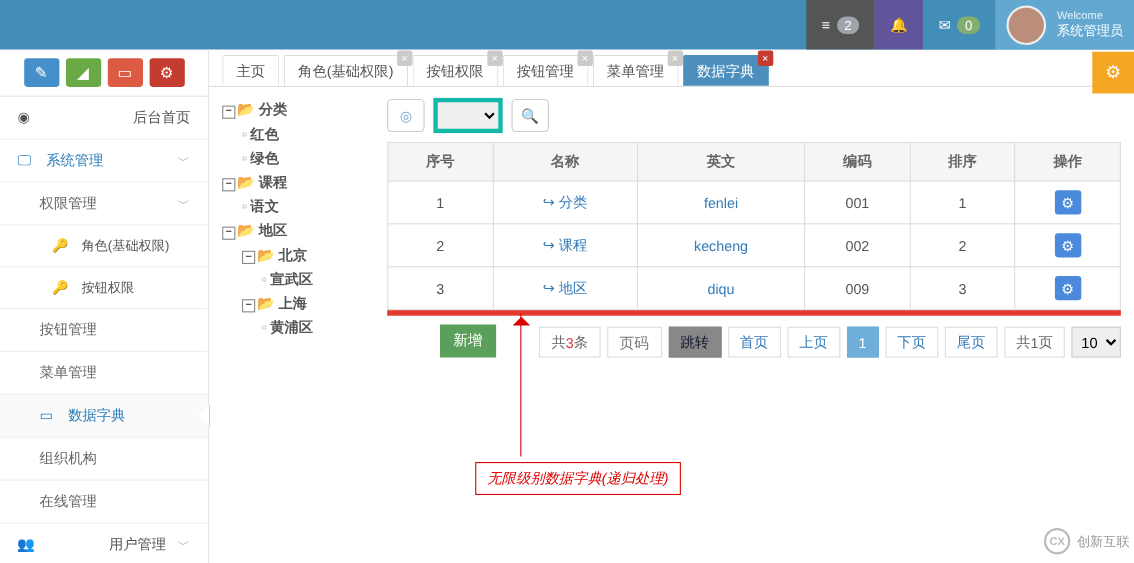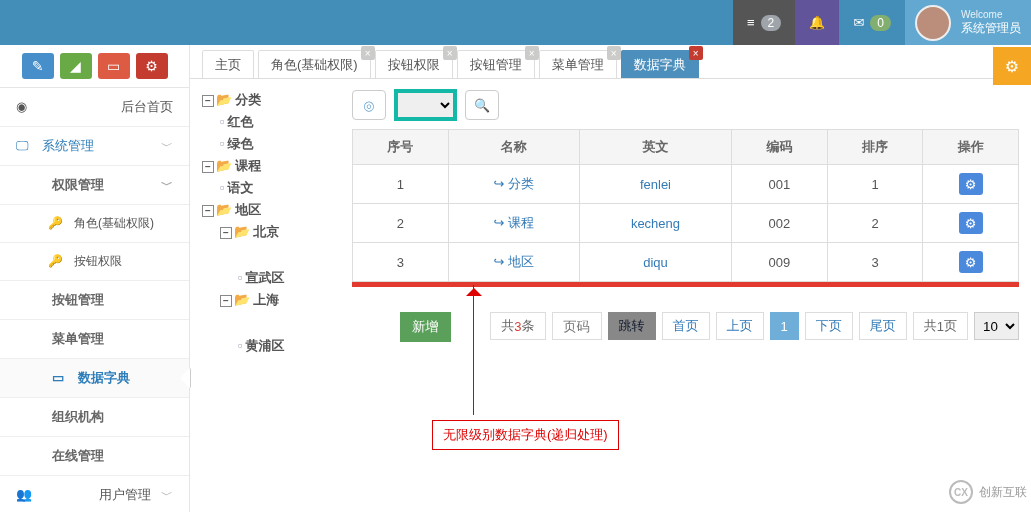--- a/index.html
+++ b/index.html
@@ -22,21 +22,21 @@
 .uname small { opacity: .85; }
 
 
 .wrap { display: flex; height: calc(100% - 45px); }
 .sidebar { width: 190px; border-right: 1px solid #e5e5e5; display: flex; flex-direction: column; }
 .mini { display: flex; gap: 6px; justify-content: center; padding: 8px 0; border-bottom: 1px solid #e5e5e5; }
 .mini-b { width: 32px; height: 26px; display: flex; align-items: center; justify-content: center; color: #fff; border-radius: 3px; font-size: 14px; }
 .mb-blue{background:#478fca}.mb-green{background:#69aa46}.mb-orange{background:#dd5a43}.mb-red{background:#c43b2f}
 .nav { list-style: none; }
 .nav li { border-bottom: 1px solid #eee; padding: 10px 16px; display: flex; align-items: center; gap: 10px; cursor: pointer; position: relative; }
-.nav li.sub { padding-left: 52px; color: #666; font-weight: bold; }
+.nav li.sub { padding-left: 36px; color: #666; }
 .nav li.subsub { padding-left: 48px; font-size: 12px; }
 .nav li.active-root{ color: #2c7db9; }
 .nav li.active-leaf { background: #fafafa; color: #2c7db9; }
 .nav li.active-leaf::after { content:""; position:absolute; right:-1px; top:50%; transform:translateY(-50%); border:10px solid transparent; border-right-color:#fff; filter:drop-shadow(1px 0 0 #ccc);}
 .arrow { margin-left: auto; font-size: 12px; color: #aaa; }
 .nico { width: 16px; height: 16px; color: #777; }
 .nico.main{color:#555}
 .nav li.active-root .nico, .nav li.active-leaf .nico { color:#2c7db9; }
 .key { color: #dd9a46 !important; }
 
@@ -49,50 +49,50 @@
 .tab.active .x{background:#c43b2f;}
 .gear-box{ position:absolute; right:0; top:2px; width:38px; height:38px; background:#f5a623; color:#fff; display:flex;align-items:center;justify-content:center; font-size:16px;}
 
 .content { flex:1; display:flex; padding: 10px 12px; gap: 10px; }
 .treecol { width: 140px; }
 .tree { list-style:none; font-size:13px; }
 .tree li { padding: 2px 0; white-space:nowrap;font-weight:bold; }
 .tgl{display:inline-flex;width:12px;height:12px;border:1px solid #888;align-items:center;justify-content:center;font-size:10px;margin-right:2px;color:#555;}
 .fld{color:#f5c36e;margin-right:3px;}
 .fil{color:#aab;margin-right:3px;}
-.tree .i1{padding-left:18px;} .tree .i2{padding-left:36px;margin-top:24px;}
+.tree .i1{padding-left:18px;} .tree .i2{padding-left:36px;}
 
 .wide{flex:1;}
 .tools{display:flex;align-items:center;gap:8px;margin-bottom:8px;}
 .iconbtn{width:34px;height:30px;border:1px solid #ccc;border-radius:4px;display:flex;align-items:center;justify-content:center;color:#4c8fbd;background:#fff;cursor:pointer;}
 .iconbtn.solo{color:#6aa6d6;}
 select.sel{height:30px;border:4px solid #14b8a6;padding:12px 4px;}
 
 table.grid{width:100%;border-collapse:collapse;}
 .grid th,.grid td{border:1px solid #ddd;padding:8px 6px;text-align:center;font-size:13px;}
 .grid th{background:#f5f5f5;color:#666;}
 .link{color:#337ab7;cursor:pointer;}
 .cog{width:24px;height:22px;background:#4a89dc;color:#fff;display:inline-flex;align-items:center;justify-content:center;border-radius:3px;cursor:pointer;}
 .redbar{height:5px;background:#e23a2e;}
 
-.footer{display:flex;align-items:flex-start;gap:10px;margin-top:25px;padding-left:48px;}
+.footer{display:flex;align-items:flex-end;gap:10px;margin-top:8px;padding-left:48px;}
 .btngreen{background:#5aa05a;color:#fff;border:none;padding:6px 12px;cursor:pointer;}
 .pager{display:flex;align-items:center;gap:6px;margin-left:auto;}
 .pbox{border:1px solid #ddd;height:28px;padding:0 10px;display:inline-flex;align-items:center;color:#337ab7;background:#fff;cursor:pointer;}
 .pbox.text{cursor:default;color:#666;}
 .pbox input{width:28px;border:none;outline:none;text-align:center;color:#7f1d1d;}
 .pbox.active{background:#6faed9;color:#fff;border-color:#6faed9;}
 .pbox.jump{background:#888;color:#0f172a;border-color:#888;}
 .pselect{height:28px;border:1px solid #ccc;padding:0 4px;}
 .redcount{color:#d43f3a;}
 
 
 .arrowline{position:absolute;left:473px;top:285px;width:0;height:130px;border-left:1.5px solid #d00;}
 .arrowhead{position:absolute;left:466px;top:280px;width:0;height:0;border:8px solid transparent;border-bottom-color:#d00;}
-.annot{position:absolute;left:432px;top:420px;border:1.5px solid #d00;color:#d00;padding:5px 10px;font-size:13px;}
+.annot{position:absolute;left:432px;top:420px;border:1.5px solid #d00;color:#d00;padding:5px 10px;font-size:13px;font-style:italic;}
 
 .watermark{position:absolute;right:4px;bottom:8px;display:flex;align-items:center;gap:6px;color:#999;font-size:12px;}
 .wmcircle{width:24px;height:24px;border:2px solid #bbb;border-radius:50%;display:flex;align-items:center;justify-content:center;font-size:10px;color:#bbb;font-weight:bold;}
 </style>
 </head>
 <body>
 
 <div class="header">
   <div class="header-spacer"></div>
   <div class="hbtn tasks">

